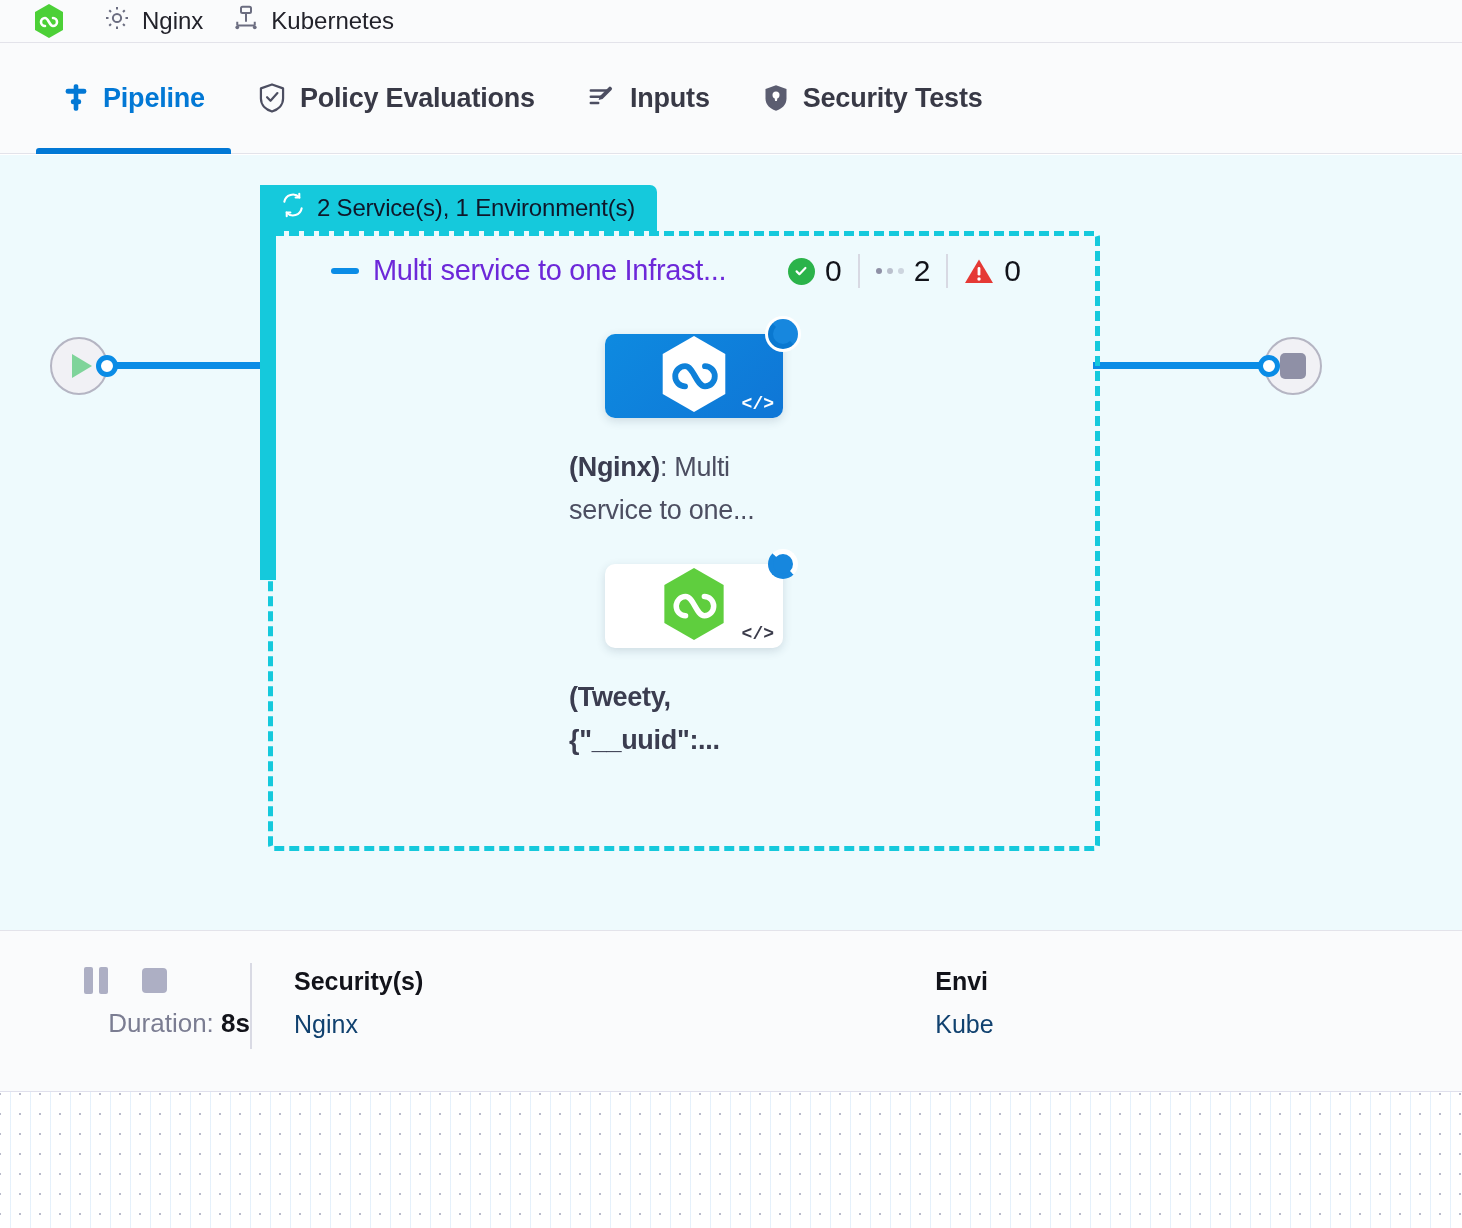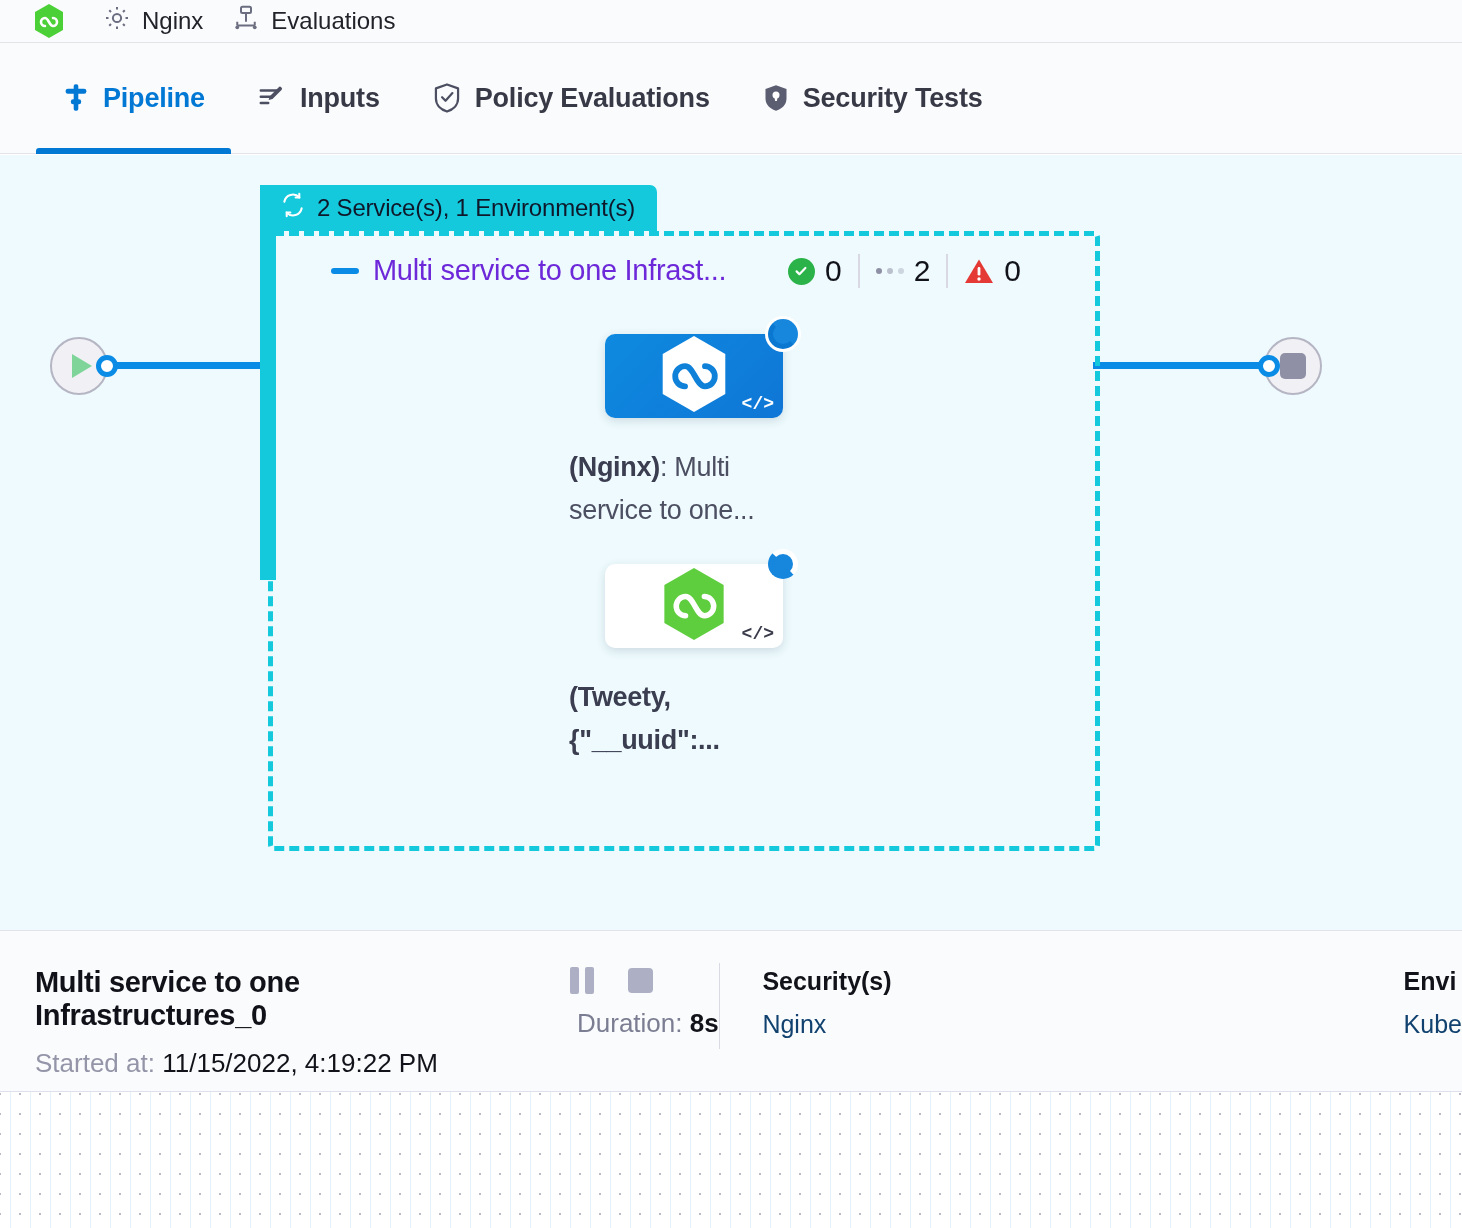--- a/index.html
+++ b/index.html
@@ -235,55 +235,55 @@
   </div>
   <div class="crumb">
     <span>
       <svg width="30" height="30" viewBox="0 0 24 24" fill="none" stroke="#6b6d80" stroke-width="1.6">
         <rect x="8" y="3" width="8" height="5" rx="1.2"></rect>
         <path d="M12 8v4M5 18h14M5 15v3M19 15v3M12 12v3"></path>
         <circle cx="5" cy="19.4" r="1.5" fill="#6b6d80" stroke="none"></circle>
         <circle cx="19" cy="19.4" r="1.5" fill="#6b6d80" stroke="none"></circle>
       </svg>
     </span>
-    <span>Evaluations</span>
+    <span>Kubernetes</span>
   </div>
 </div>
 
 <div class="tabbar">
 
   <div class="tab active">
     <span class="ticon">
       <svg width="28" height="30" viewBox="0 0 24 26" fill="#0278d5">
         <rect x="10" y="1" width="4" height="23" rx="1.6"></rect>
         <rect x="3" y="5" width="18" height="4.4" rx="2"></rect>
         <rect x="7.5" y="14" width="9" height="4.4" rx="2"></rect>
       </svg>
     </span>
     <span>Pipeline</span>
   </div>
 
   <div class="tab">
     <span class="ticon">
+      <svg width="30" height="32" viewBox="0 0 24 26" fill="none" stroke="#4c4e61" stroke-width="1.8" stroke-linejoin="round">
+        <path d="M12 2L21 5.2v8.3C21 19 16.7 22.6 12 24 7.3 22.6 3 19 3 13.5V5.2L12 2z"></path>
+        <path d="M8 12.4l2.8 2.8L16.4 9" stroke-linecap="round"></path>
+      </svg>
+    </span>
+    <span>Policy Evaluations</span>
+  </div>
+
+  <div class="tab">
+    <span class="ticon">
       <svg width="30" height="30" viewBox="0 0 24 24" fill="none" stroke="#4c4e61" stroke-width="1.9" stroke-linecap="round">
         <path d="M3 6h13M3 11h9M3 16h6"></path>
         <path d="M20.5 4.5l-1.2-1.2a1.3 1.3 0 0 0-1.9 0l-7.2 7.2-.9 3.1 3.1-.9 7.2-7.2a1.3 1.3 0 0 0 0-1.9z" fill="#4c4e61" stroke="none"></path>
       </svg>
     </span>
     <span>Inputs</span>
-  </div>
-
-  <div class="tab">
-    <span class="ticon">
-      <svg width="30" height="32" viewBox="0 0 24 26" fill="none" stroke="#4c4e61" stroke-width="1.8" stroke-linejoin="round">
-        <path d="M12 2L21 5.2v8.3C21 19 16.7 22.6 12 24 7.3 22.6 3 19 3 13.5V5.2L12 2z"></path>
-        <path d="M8 12.4l2.8 2.8L16.4 9" stroke-linecap="round"></path>
-      </svg>
-    </span>
-    <span>Policy Evaluations</span>
   </div>
 
   <div class="tab">
     <span class="ticon">
       <svg width="28" height="32" viewBox="0 0 24 26" fill="#5b5d70">
         <path d="M12 2L21 5.2v8.3C21 19 16.7 22.6 12 24 7.3 22.6 3 19 3 13.5V5.2L12 2z"></path>
         <circle cx="12" cy="10.5" r="3" fill="#ffffff"></circle>
         <path d="M10.6 11.5h2.8l-.6 4h-1.6z" fill="#ffffff"></path>
       </svg>
     </span>
@@ -392,27 +392,20 @@
         <span>(Tweety,</span><br>
         <span>{"__uuid":...</span>
       </div>
     </div>
 
   </div>
 </div>
 
 <div class="detail">
 
-  <div class="detail-left">
-    <div class="detail-title">Multi service to one Infrastructures_0</div>
-    <div class="detail-sub">
-      <span class="muted">Started at:</span>
-      <span>11/15/2022, 4:19:22 PM</span>
-    </div>
-  </div>
 
   <div class="detail-mid">
     <div class="ctrl-row">
       <span class="ic-pause">
           <i></i>
           <i></i>
         </span>
       <span class="ic-stop"></span>
     </div>
     <div class="duration">

